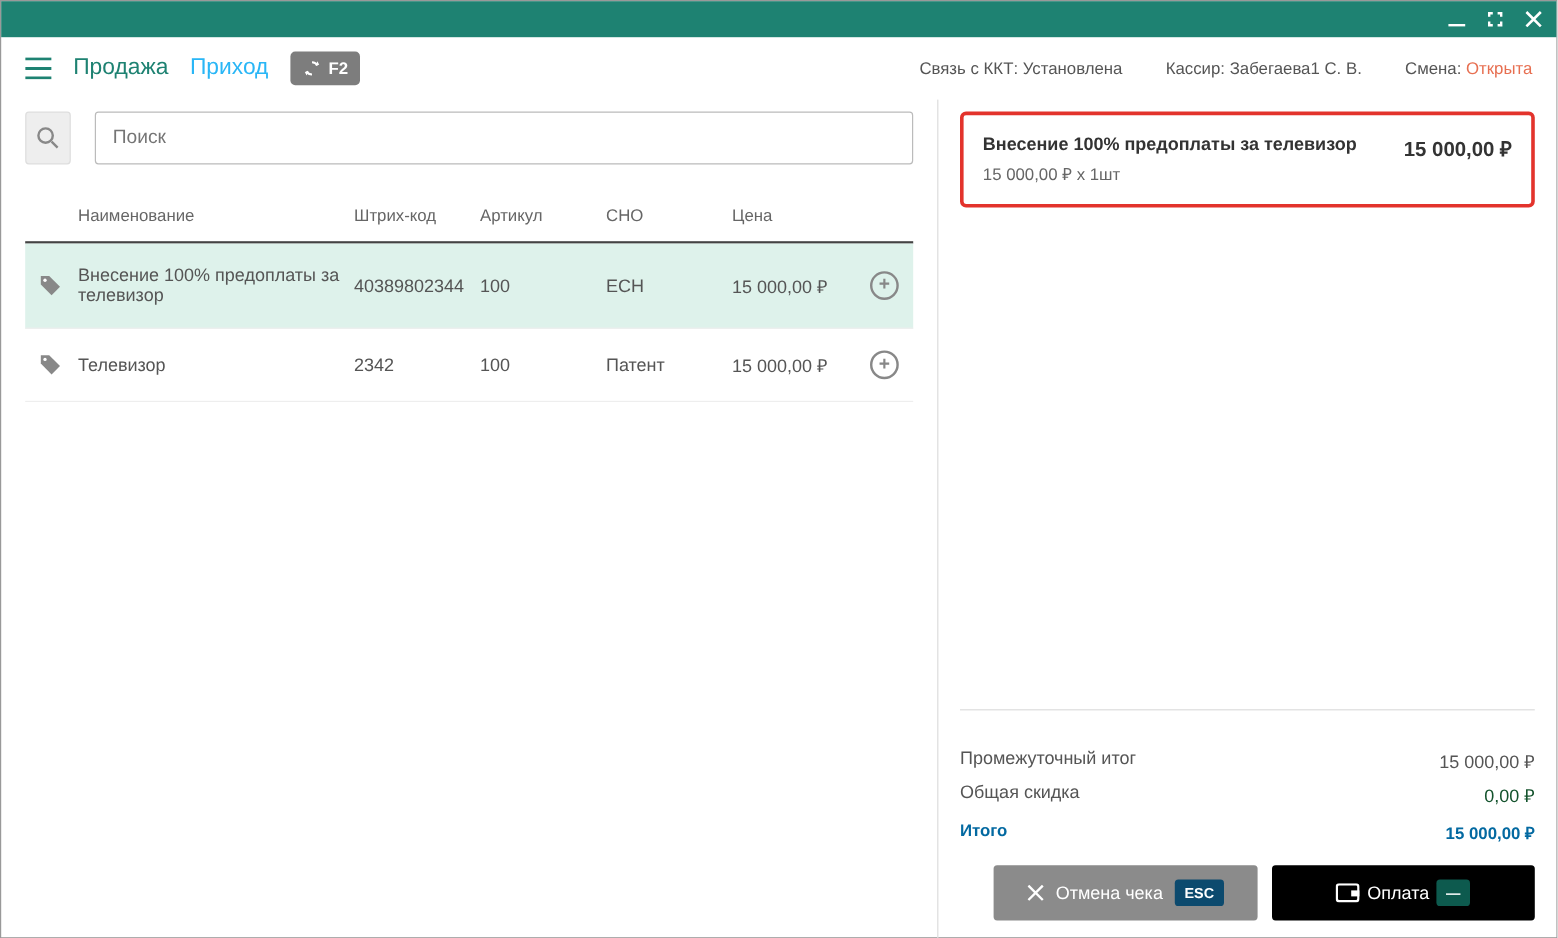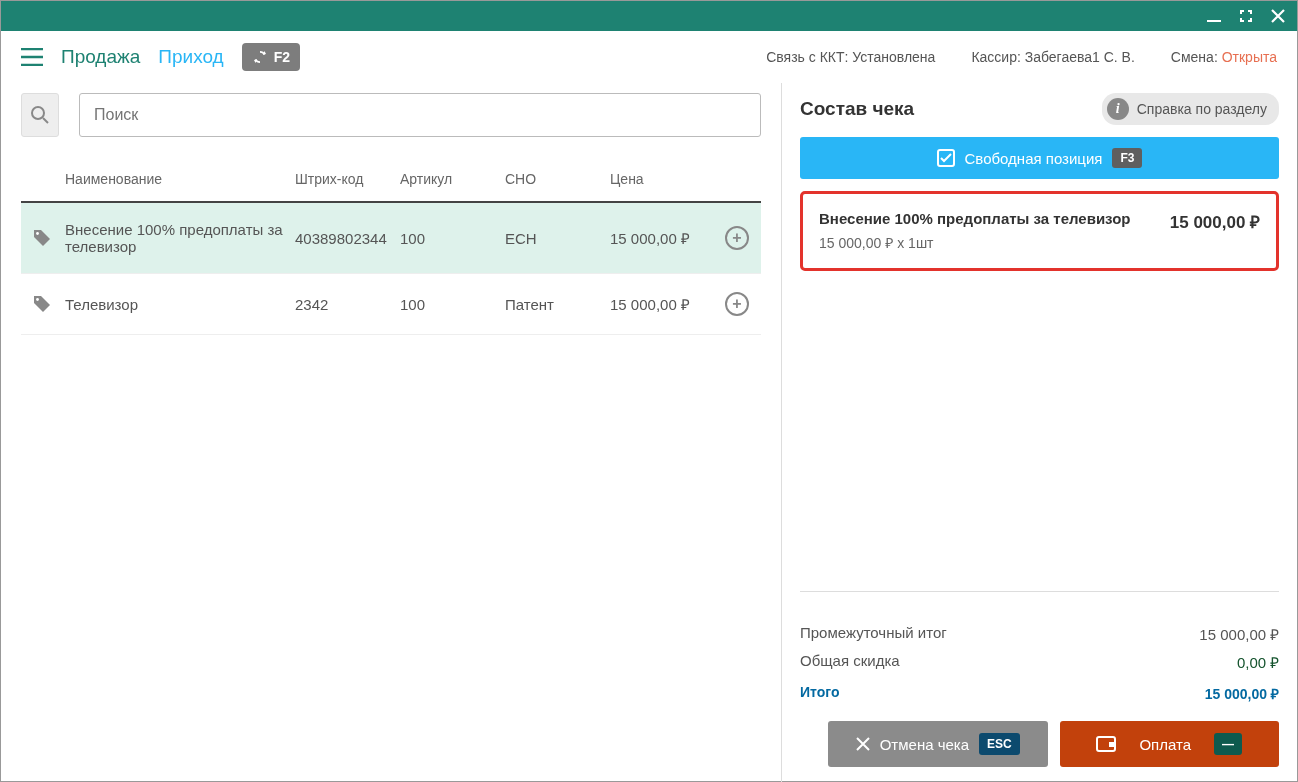--- a/index.html
+++ b/index.html
@@ -44,21 +44,21 @@
   .receipt-item-sub { font-size: 14px; color: #666; }
   .receipt-item-price { font-size: 17px; font-weight: bold; color: #333; white-space: nowrap; }
   .right-spacer { flex: 1; }
   .totals { border-top: 1px solid #ddd; padding-top: 28px; margin-top: 10px; text-align: center; }
   .total-row { display: flex; justify-content: space-between; font-size: 15px; color: #555; padding: 4px 0; }
   .total-row.discount .val { color: #14532d; }
   .total-row.final { font-size: 14px; font-weight: bold; color: #0369a1; padding-top: 8px; }
   .action-row { display: flex; gap: 12px; margin-top: 14px; padding-left: 28px; }
   .cancel-btn { flex: 1; background: #8b8b8b; color: #fff; border-radius: 3px; height: 46px; display: flex; align-items: center; justify-content: center; gap: 10px; font-size: 15px; }
   .cancel-btn .kbd { background: #0c4a6e; border-radius: 3px; padding: 4px 8px; font-size: 12px; font-weight: bold; }
-  .pay-btn { flex: 1; background: #c2410c; color: #fff; border-radius: 3px; height: 46px; display: flex; align-items: center; justify-content: center; gap: 23px; font-size: 15px; }
+  .pay-btn { flex: 1; background: #000000; color: #fff; border-radius: 3px; height: 46px; display: flex; align-items: center; justify-content: center; gap: 6px; font-size: 15px; }
   .pay-btn .kbd { background: #0d5a4e; border-radius: 3px; padding: 4px 8px; font-size: 12px; font-weight: bold; }
   svg { display: block; }
 </style>
 </head>
 <body>
 
 <div class="window">
 
   <div class="titlebar">
     <span class="ctrl">
@@ -156,36 +156,21 @@
             <div class="col-sno">Патент</div>
             <div class="col-price">15 000,00 ₽</div>
             <div class="col-action">
               <div class="add-btn">+</div>
             </div>
           </div>
         </div>
     </div>
 
     <div class="right">
-      <div class="receipt-header">
-        <span class="receipt-title">Состав чека</span>
-        <span class="help-btn">
-          <span class="info-circle">i</span>
-          <span>Справка по разделу</span>
-        </span>
-      </div>
-
-      <div class="free-pos-btn">
-        <svg width="18" height="18" viewBox="0 0 18 18">
-            <rect x="1" y="1" width="16" height="16" rx="2" fill="none" stroke="#fff" stroke-width="2"></rect>
-            <path d="M4 9l3 3 7-7" stroke="#fff" stroke-width="2" fill="none"></path>
-          </svg>
-        <span>Свободная позиция</span>
-        <span class="kbd">F3</span>
-      </div>
+
 
       <div class="receipt-item-wrap">
         <div class="receipt-item">
           <div>
             <div class="receipt-item-name">Внесение 100% предоплаты за телевизор</div>
             <div class="receipt-item-sub">15 000,00 ₽ x 1шт</div>
           </div>
           <div class="receipt-item-price">15 000,00 ₽</div>
         </div>
       </div>

